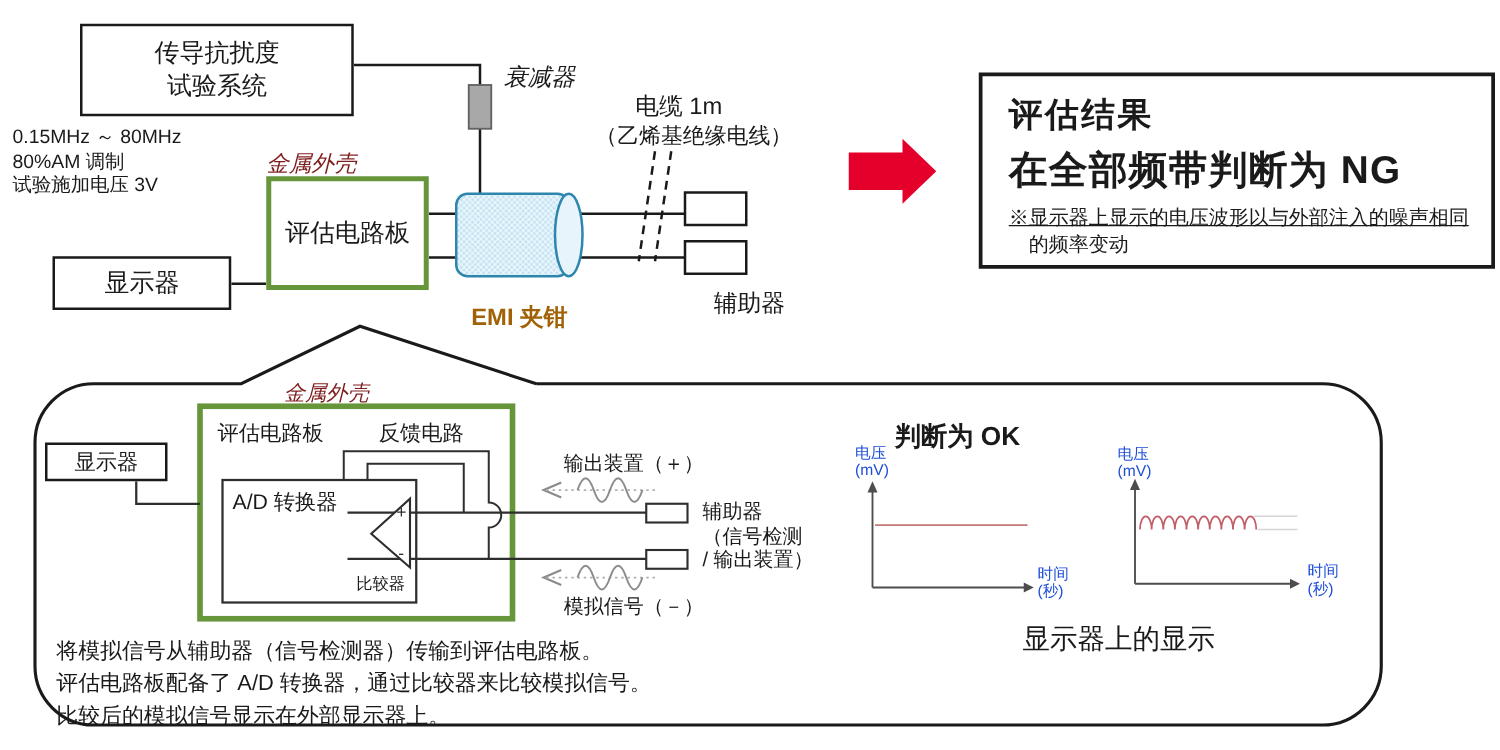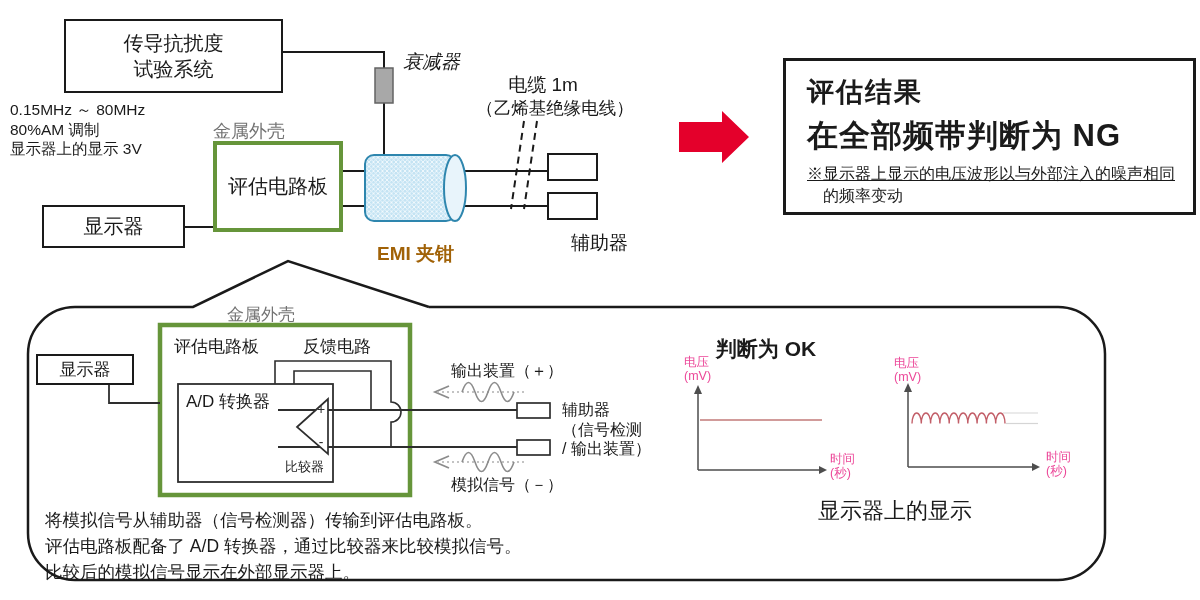--- a/index.html
+++ b/index.html
@@ -4,21 +4,21 @@
 <style>
   html,body{margin:0;padding:0;background:#fff;}
   #stage{position:relative;width:1200px;height:600px;background:#ffffff;
          font-family:"Liberation Sans",sans-serif;color:#1a1a1a;overflow:hidden;}
   #diagram{position:absolute;left:0;top:0;z-index:1;}
   .abs{position:absolute;z-index:2;white-space:nowrap;}
   .box{position:absolute;z-index:2;background:#fff;border:2.5px solid #1a1a1a;
        box-sizing:border-box;display:flex;flex-direction:column;align-items:center;
        justify-content:center;text-align:center;}
   .green-border{border:4px solid #66953a;}
-  .green-text{color:#737373;}
+  .green-text{color:#7f1d1d;font-style:italic;}
   .teal-text{color:#a16207;font-weight:bold;margin-top:12px;}
   .sys-box{left:64px;top:19px;width:219px;height:74px;font-size:20px;line-height:26px;}
   .disp-top{left:42px;top:205px;width:143px;height:43px;font-size:20px;}
   .eval-top{left:213px;top:141px;width:130px;height:91px;font-size:20px;}
   .disp-bot{left:36px;top:354px;width:98px;height:31px;font-size:17px;border-width:2px;}
   .conds{left:10px;top:100px;font-size:15.5px;line-height:19.5px;}
   .metal-top{left:213px;top:119px;font-size:18px;}
   .metal-bot{left:227px;top:303px;font-size:17px;}
   .atten-lbl{left:403px;top:49px;font-size:19px;font-style:italic;}
   .cable1{left:453px;top:72px;width:180px;font-size:19px;text-align:center;}
@@ -34,21 +34,21 @@
   .eval-bot-lbl{left:174px;top:335px;font-size:17px;}
   .fb-lbl{left:303px;top:335px;font-size:17px;}
   .adc-lbl{left:186px;top:390px;font-size:17px;}
   .cmp-lbl{left:285px;top:458px;font-size:13px;}
   .sig-plus{left:451px;top:361px;font-size:16px;}
   .sig-minus{left:451px;top:475px;font-size:16px;}
   .aux-detail{left:562px;top:400px;font-size:16px;line-height:19.5px;}
   .desc{left:45px;top:507px;font-size:17.5px;line-height:26px;}
   .ok-title{left:701px;top:335px;width:130px;font-size:21px;font-weight:bold;text-align:center;}
   .ng-title{left:911px;top:335px;width:130px;font-size:21px;font-weight:bold;text-align:center;}
-  .axis-lbl{font-size:12.5px;line-height:14px;color:#ec4899;}
+  .axis-lbl{font-size:12.5px;line-height:14px;color:#1d4ed8;}
   .ok-y{left:684px;top:355px;}
   .ng-y{left:894px;top:356px;}
   .ok-x{left:830px;top:452px;}
   .ng-x{left:1046px;top:450px;}
   .caption{left:795px;top:496px;width:200px;font-size:22px;text-align:center;}
   .line{display:block;}
 </style>
 </head>
 <body>
 
@@ -127,21 +127,21 @@
   </svg>
 
   <div class="box sys-box">
     <span class="line">传导抗扰度</span>
     <span class="line">试验系统</span>
   </div>
 
   <div class="abs conds">
     <span class="line">0.15MHz ～ 80MHz</span>
     <span class="line">80%AM 调制</span>
-    <span class="line">显示器上的显示 3V</span>
+    <span class="line">试验施加电压 3V</span>
   </div>
 
   <div class="abs metal-top green-text">金属外壳</div>
 
   <div class="box eval-top green-border">
     <span>评估电路板</span>
   </div>
 
   <div class="box disp-top">
     <span>显示器</span>

